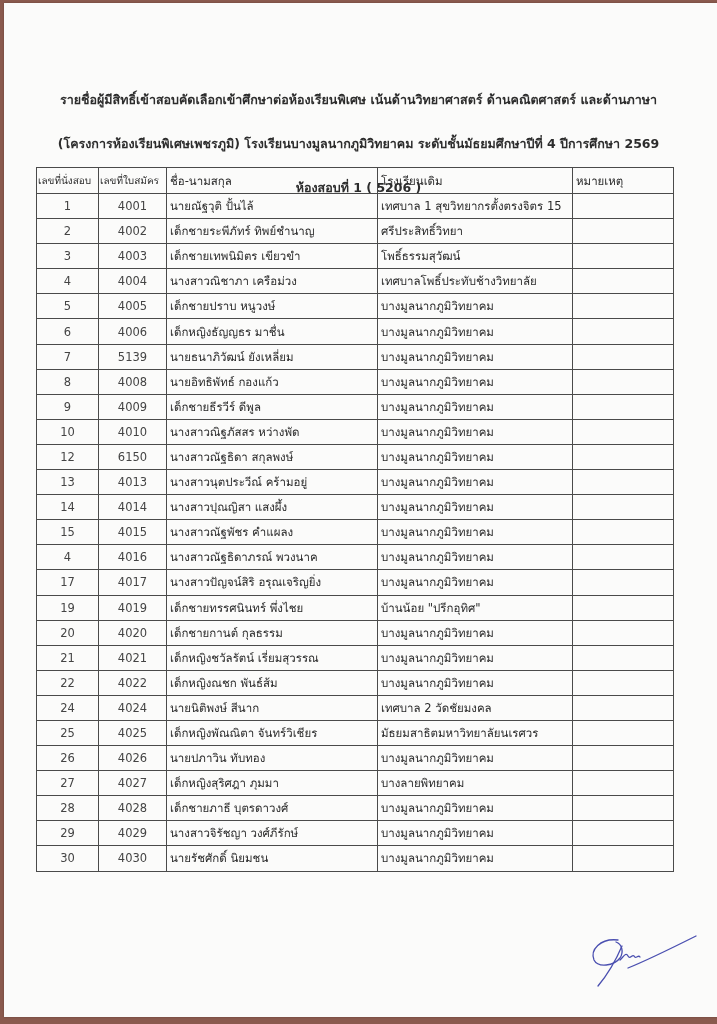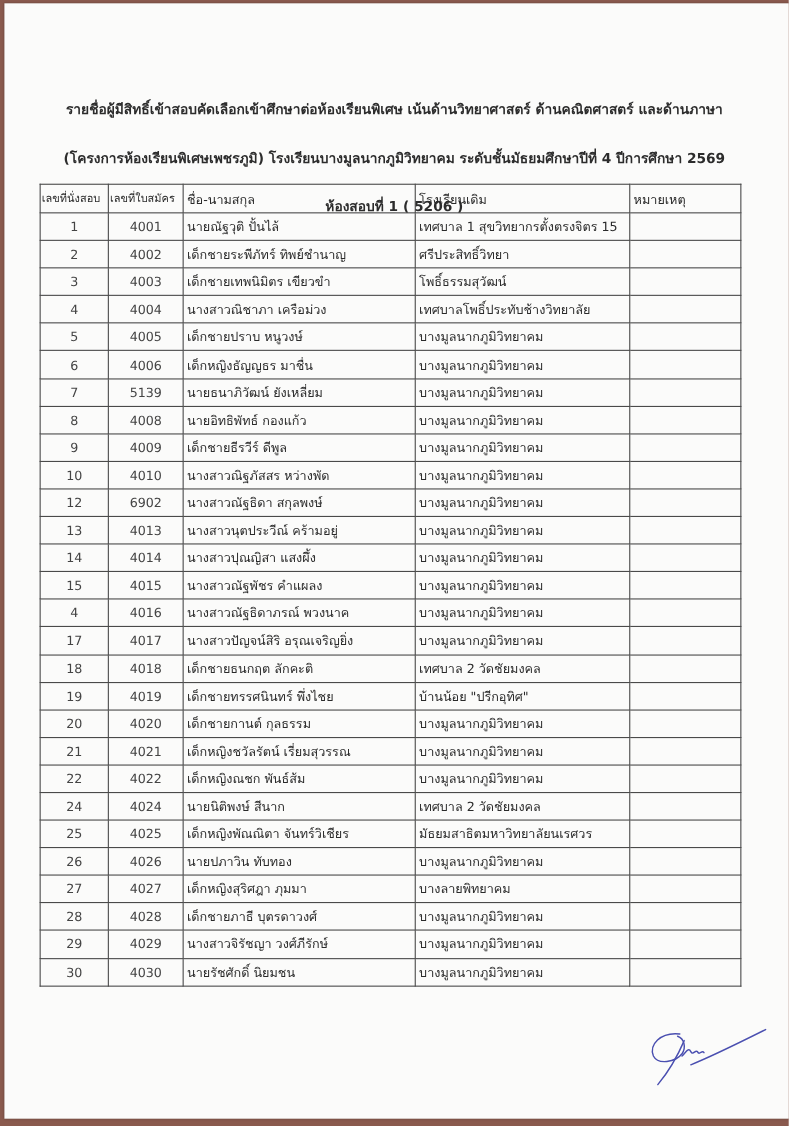--- a/index.html
+++ b/index.html
@@ -138,21 +138,21 @@
       </tr>
       <tr>
         <td class="c">10</td>
         <td class="c">4010</td>
         <td class="l">นางสาวณิฐภัสสร  หว่างพัด</td>
         <td class="l">บางมูลนากภูมิวิทยาคม</td>
         <td class="l"></td>
       </tr>
       <tr>
         <td class="c">12</td>
-        <td class="c">6902</td>
+        <td class="c">6150</td>
         <td class="l">นางสาวณัฐธิดา  สกุลพงษ์</td>
         <td class="l">บางมูลนากภูมิวิทยาคม</td>
         <td class="l"></td>
       </tr>
       <tr>
         <td class="c">13</td>
         <td class="c">4013</td>
         <td class="l">นางสาวนุตประวีณ์  คร้ามอยู่</td>
         <td class="l">บางมูลนากภูมิวิทยาคม</td>
         <td class="l"></td>
@@ -176,27 +176,20 @@
         <td class="c">4016</td>
         <td class="l">นางสาวณัฐธิดาภรณ์  พวงนาค</td>
         <td class="l">บางมูลนากภูมิวิทยาคม</td>
         <td class="l"></td>
       </tr>
       <tr>
         <td class="c">17</td>
         <td class="c">4017</td>
         <td class="l">นางสาวปัญจน์สิริ  อรุณเจริญยิ่ง</td>
         <td class="l">บางมูลนากภูมิวิทยาคม</td>
-        <td class="l"></td>
-      </tr>
-      <tr>
-        <td class="c">18</td>
-        <td class="c">4018</td>
-        <td class="l">เด็กชายธนกฤต  ลักคะติ</td>
-        <td class="l">เทศบาล 2 วัดชัยมงคล</td>
         <td class="l"></td>
       </tr>
       <tr>
         <td class="c">19</td>
         <td class="c">4019</td>
         <td class="l">เด็กชายทรรศนินทร์  พึ่งไชย</td>
         <td class="l">บ้านน้อย "ปรีกอุทิศ"</td>
         <td class="l"></td>
       </tr>
       <tr>

